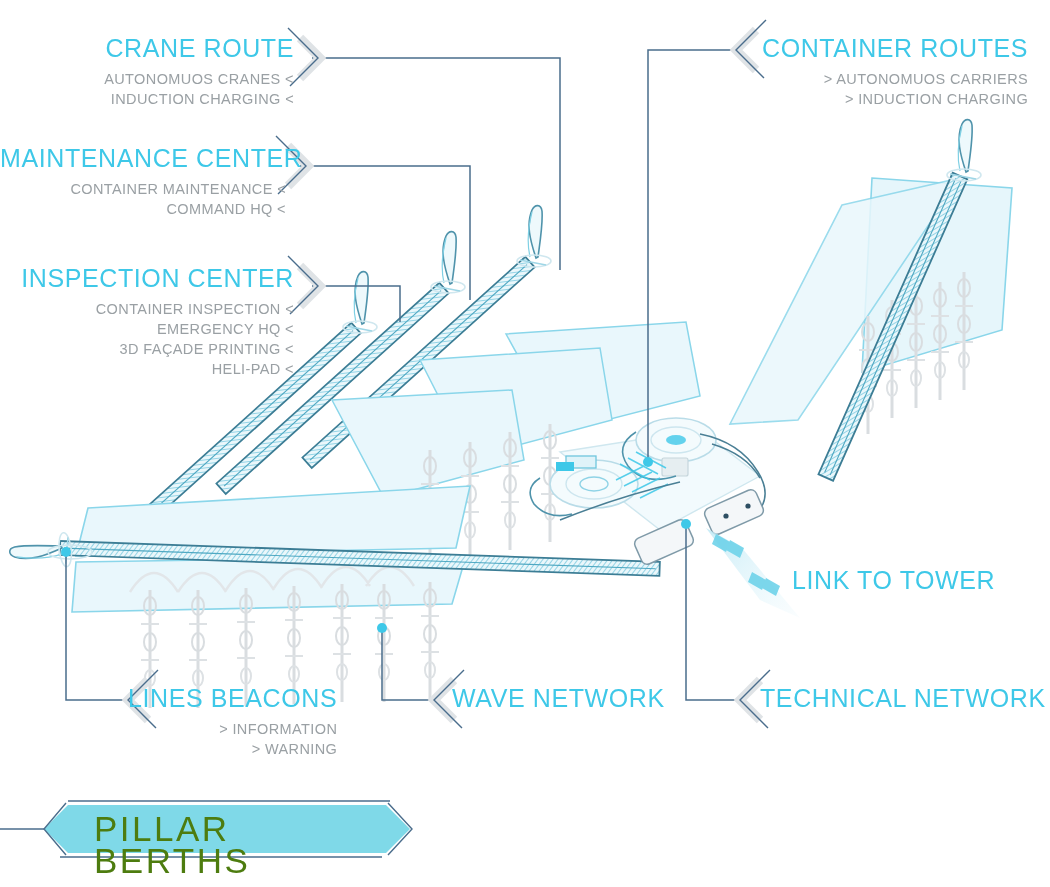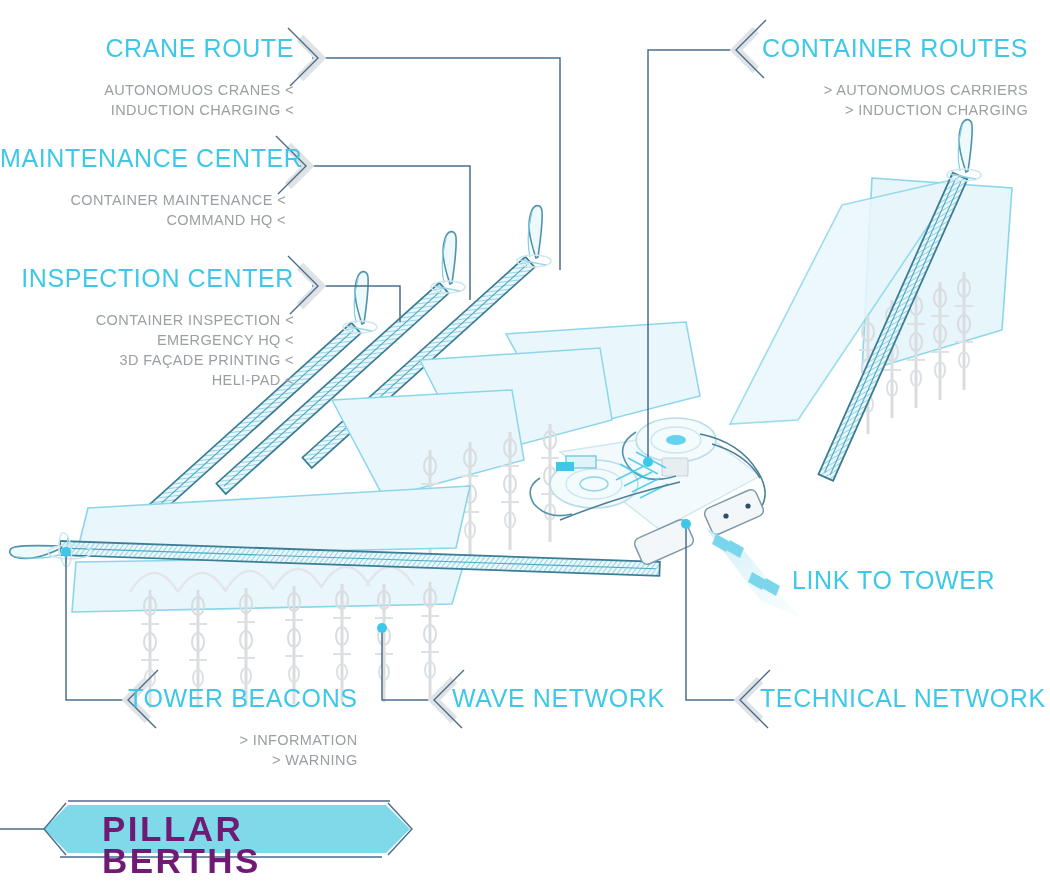--- a/index.html
+++ b/index.html
@@ -7,26 +7,26 @@
        font-family:"Liberation Sans","DejaVu Sans",sans-serif;}
   #stage{position:absolute;inset:0;width:1036px;height:887px;}
   #artwork{position:absolute;left:0;top:0;width:1050px;height:887px;}
   .lbl{position:absolute;white-space:nowrap;}
   .lbl .title{color:#3ec8e8;letter-spacing:.6px;line-height:1;}
   .lbl .sub{color:#9aa0a4;letter-spacing:.4px;line-height:1.32;}
   .t-l .title{font-size:25px;text-align:right;}
   .t-l .sub{font-size:14.5px;text-align:right;}
   .t-r .title{font-size:25px;text-align:left;}
   .t-r .sub{font-size:14.5px;text-align:right;}
-  .sublist{margin-top:20px;}
+  .sublist{margin-top:9px;}
   .sublist div{height:20px;}
   .plain{position:absolute;color:#3ec8e8;font-size:25px;letter-spacing:.6px;white-space:nowrap;}
   .banner{position:absolute;left:30px;top:805px;height:48px;}
-  .banner .txt{position:absolute;left:72px;top:8px;color:#701a75;font-size:35px;
-               letter-spacing:2.5px;line-height:32px;font-weight:bold;}
+  .banner .txt{position:absolute;left:64px;top:8px;color:#4d7c0f;font-size:35px;
+               letter-spacing:2.5px;line-height:32px;}
 </style>
 </head>
 <body>
 
 <div id="stage">
 
   <svg id="artwork" viewBox="0 0 1050 887">
     <defs>
       <linearGradient id="beamGrad" x1="0" y1="0" x2="1" y2="1">
         <stop offset="0" stop-color="#bfe9f5" stop-opacity="0.85"></stop>
@@ -251,21 +251,21 @@
 
   <div class="lbl t-r" style="left:762px;top:36px;">
     <div class="title">CONTAINER ROUTES</div>
     <div class="sub sublist">
       <div>&gt; AUTONOMUOS CARRIERS</div>
       <div>&gt; INDUCTION CHARGING</div>
     </div>
   </div>
 
   <div class="lbl t-r" style="left:128px;top:686px;">
-    <div class="title">TOWER BEACONS</div>
+    <div class="title">LINES BEACONS</div>
     <div class="sub sublist">
       <div>&gt; INFORMATION</div>
       <div>&gt; WARNING</div>
     </div>
   </div>
 
   <div class="lbl t-r" style="left:452px;top:686px;">
     <div class="title">WAVE NETWORK</div>
   </div>
 

